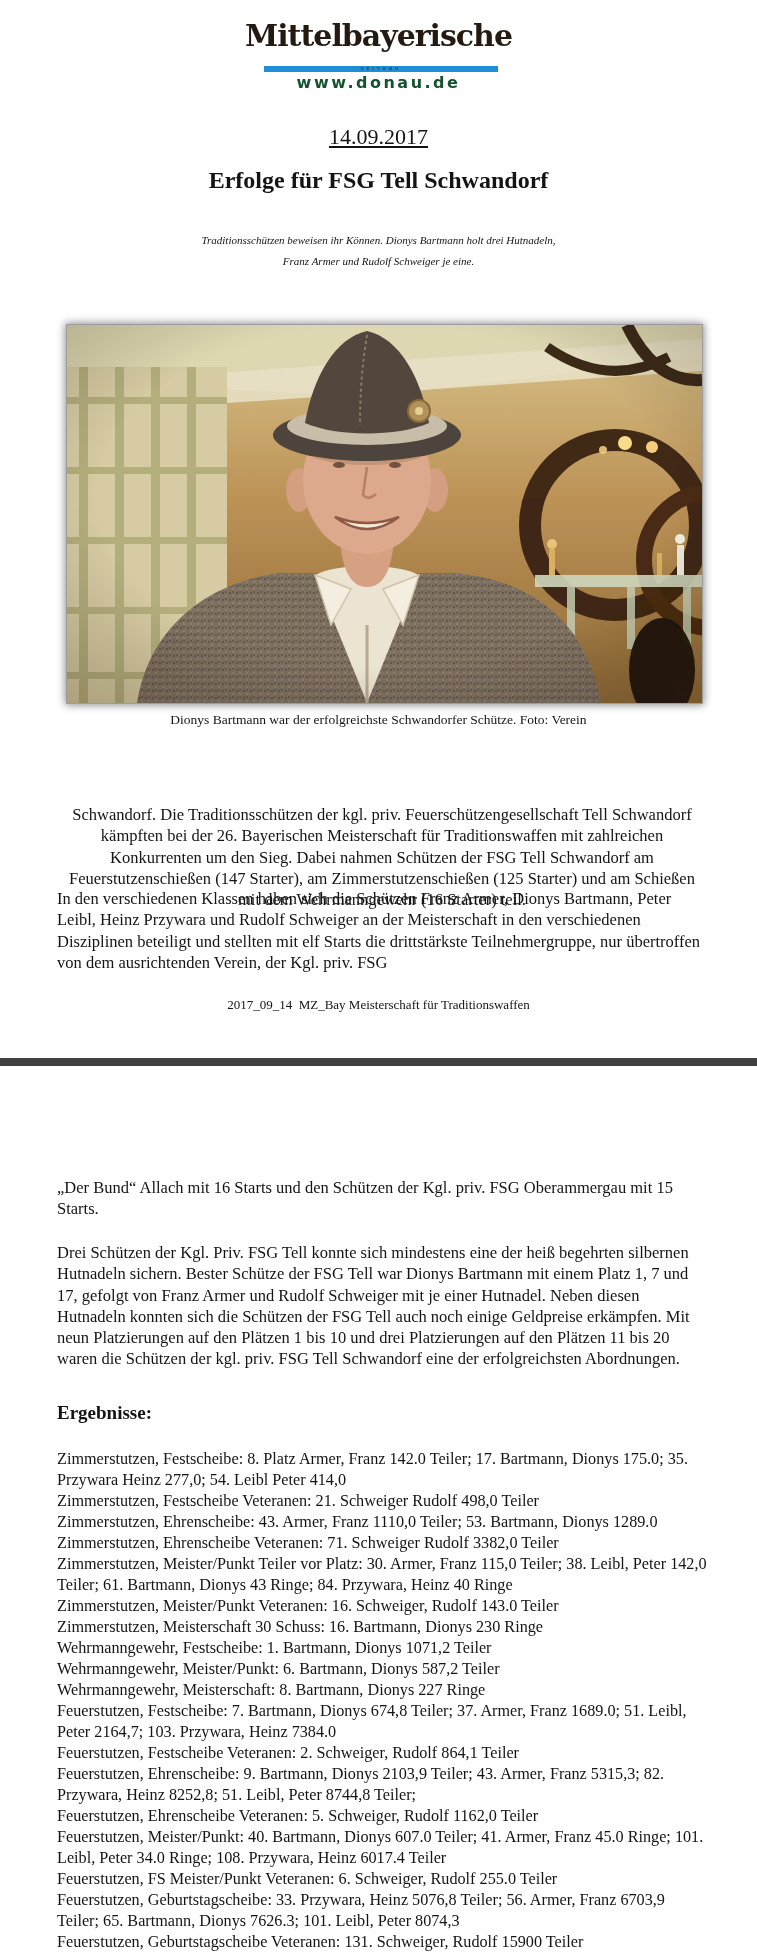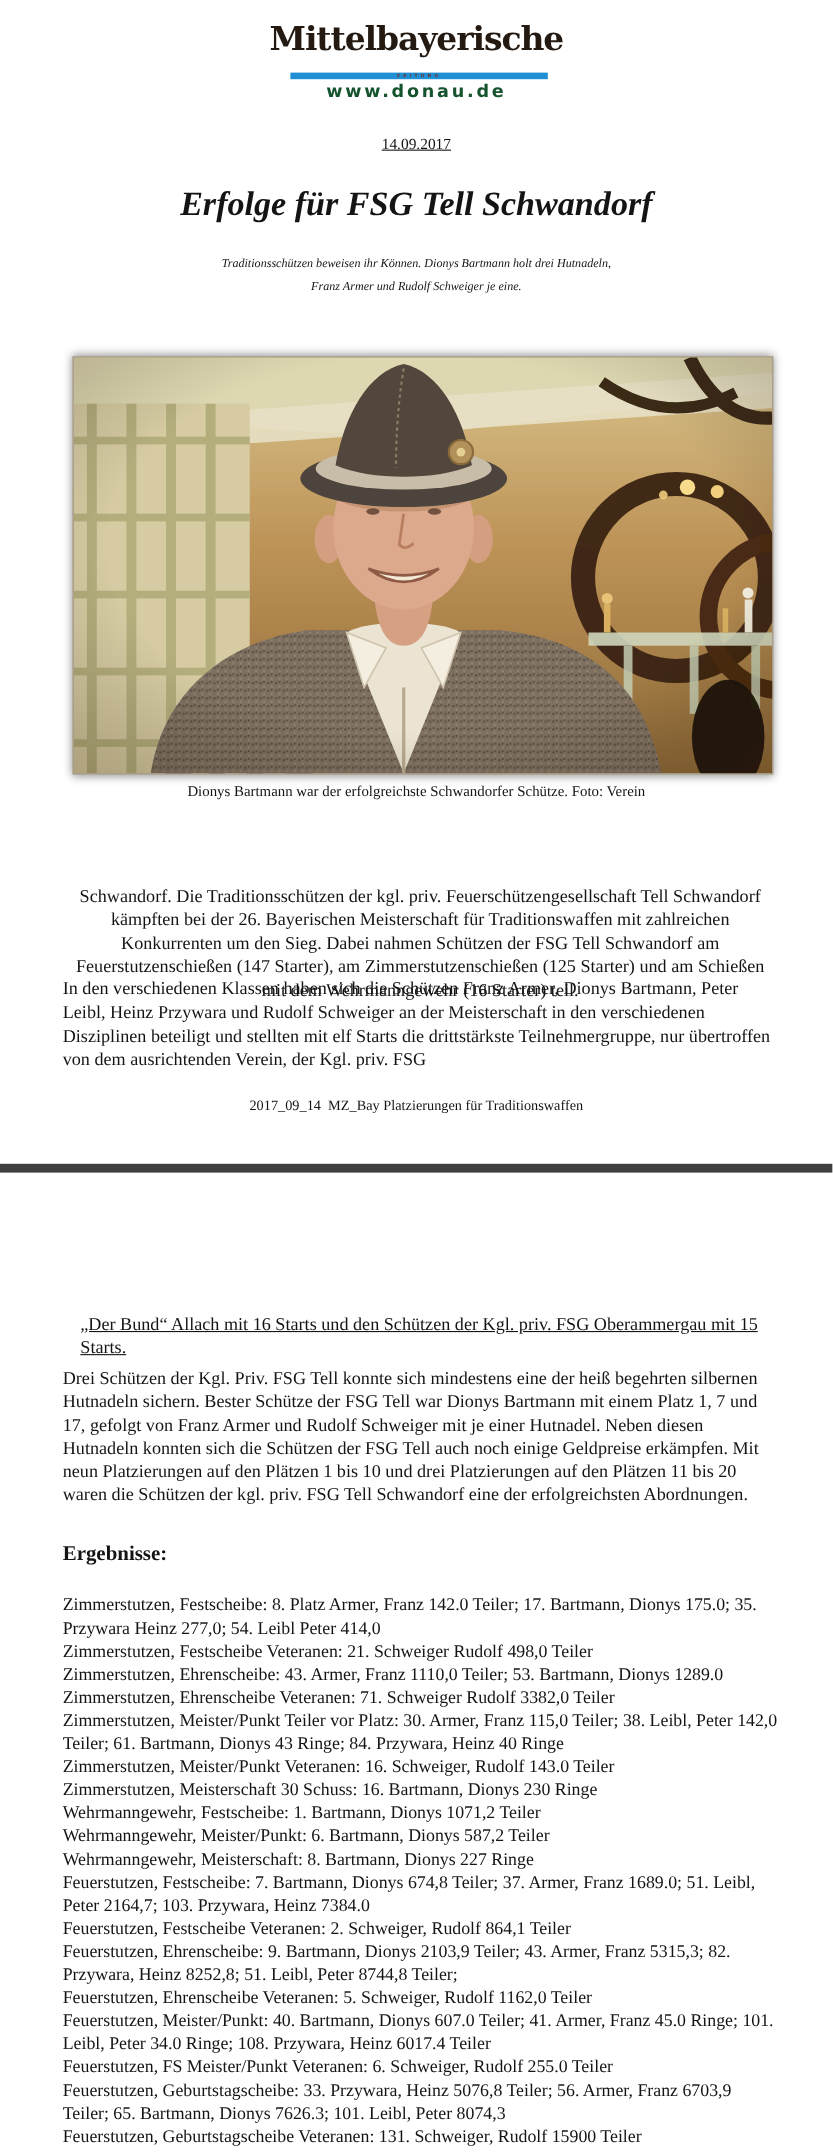--- a/index.html
+++ b/index.html
@@ -40,28 +40,27 @@
     top:73px;
     font-family:"DejaVu Sans", sans-serif;
     font-weight:bold;
     font-size:16px;
     letter-spacing:2.5px;
     color:#14532d;
   }
 
   .date{
     top:124px;
-    font-size:14px;
+    font-size:22px;
     text-decoration:underline;
   }
   .title{
     top:167px;
-    font-size:31px;
-    font-weight:bold;
-    font-style:italic;
+    font-size:24px;
+    font-weight:bold;
   }
   .subtitle{
     top:230px;
     font-style:italic;
     font-size:11px;
     line-height:21px;
   }
   .subtitle span{display:block;}
 
   .photo{
@@ -226,25 +225,25 @@
         <circle cx="352" cy="86" r="4" fill="#e6cf92"></circle>
 
         <rect x="0" y="0" width="635" height="378" fill="url(#vig)"></rect>
       </g>
     </svg>
   </div>
   <div class="abs centered caption">Dionys Bartmann war der erfolgreichste Schwandorfer Schütze. Foto: Verein</div>
 
   <p class="abs para p1" style="margin:0;">Schwandorf. Die Traditionsschützen der kgl. priv. Feuerschützengesellschaft Tell Schwandorf kämpften bei der 26. Bayerischen Meisterschaft für Traditionswaffen mit zahlreichen Konkurrenten um den Sieg. Dabei nahmen Schützen der FSG Tell Schwandorf am Feuerstutzenschießen (147 Starter), am Zimmerstutzenschießen (125 Starter) und am Schießen mit dem Wehrmanngewehr (16 Starter) teil.</p>
   <p class="abs para p2" style="margin:0;">In den verschiedenen Klassen haben sich die Schützen Franz Armer, Dionys Bartmann, Peter Leibl, Heinz Przywara und Rudolf Schweiger an der Meisterschaft in den verschiedenen Disziplinen beteiligt und stellten mit elf Starts die drittstärkste Teilnehmergruppe, nur übertroffen von dem ausrichtenden Verein, der Kgl. priv. FSG</p>
-  <div class="abs centered footnote">2017_09_14  MZ_Bay Platzierungen für Traditionswaffen</div>
+  <div class="abs centered footnote">2017_09_14  MZ_Bay Meisterschaft für Traditionswaffen</div>
 
   <div class="abs separator"></div>
 
-  <p class="abs para p3" style="margin:16px;text-decoration:underline;">„Der Bund“ Allach mit 16 Starts und den Schützen der Kgl. priv. FSG Oberammergau mit 15 Starts.</p>
+  <p class="abs para p3" style="margin:0;">„Der Bund“ Allach mit 16 Starts und den Schützen der Kgl. priv. FSG Oberammergau mit 15 Starts.</p>
   <p class="abs para p4" style="margin:0;">Drei Schützen der Kgl. Priv. FSG Tell konnte sich mindestens eine der heiß begehrten silbernen Hutnadeln sichern. Bester Schütze der FSG Tell war Dionys Bartmann mit einem Platz 1, 7 und 17, gefolgt von Franz Armer und Rudolf Schweiger mit je einer Hutnadel. Neben diesen Hutnadeln konnten sich die Schützen der FSG Tell auch noch einige Geldpreise erkämpfen. Mit neun Platzierungen auf den Plätzen 1 bis 10 und drei Platzierungen auf den Plätzen 11 bis 20 waren die Schützen der kgl. priv. FSG Tell Schwandorf eine der erfolgreichsten Abordnungen.</p>
 
   <div class="abs results-heading">Ergebnisse:</div>
   <div class="abs results">
     <p><strong>Zimmerstutzen, Festscheibe</strong><span>: 8. Platz Armer, Franz 142.0 Teiler; 17. Bartmann, Dionys 175.0; 35. Przywara Heinz 277,0; 54. Leibl Peter 414,0</span></p>
     <p><strong>Zimmerstutzen, Festscheibe Veteranen</strong><span>: 21. Schweiger Rudolf 498,0 Teiler</span></p>
     <p><strong>Zimmerstutzen, Ehrenscheibe</strong><span>: 43. Armer, Franz 1110,0 Teiler; 53. Bartmann, Dionys 1289.0</span></p>
     <p><strong>Zimmerstutzen, Ehrenscheibe Veteranen</strong><span>: 71. Schweiger Rudolf 3382,0 Teiler</span></p>
     <p><strong>Zimmerstutzen, Meister/Punkt Teiler vor Platz</strong><span>: 30. Armer, Franz 115,0 Teiler; 38. Leibl, Peter 142,0 Teiler; 61. Bartmann, Dionys 43 Ringe; 84. Przywara, Heinz 40 Ringe</span></p>
     <p><strong>Zimmerstutzen, Meister/Punkt Veteranen</strong><span>: 16. Schweiger, Rudolf 143.0 Teiler</span></p>

